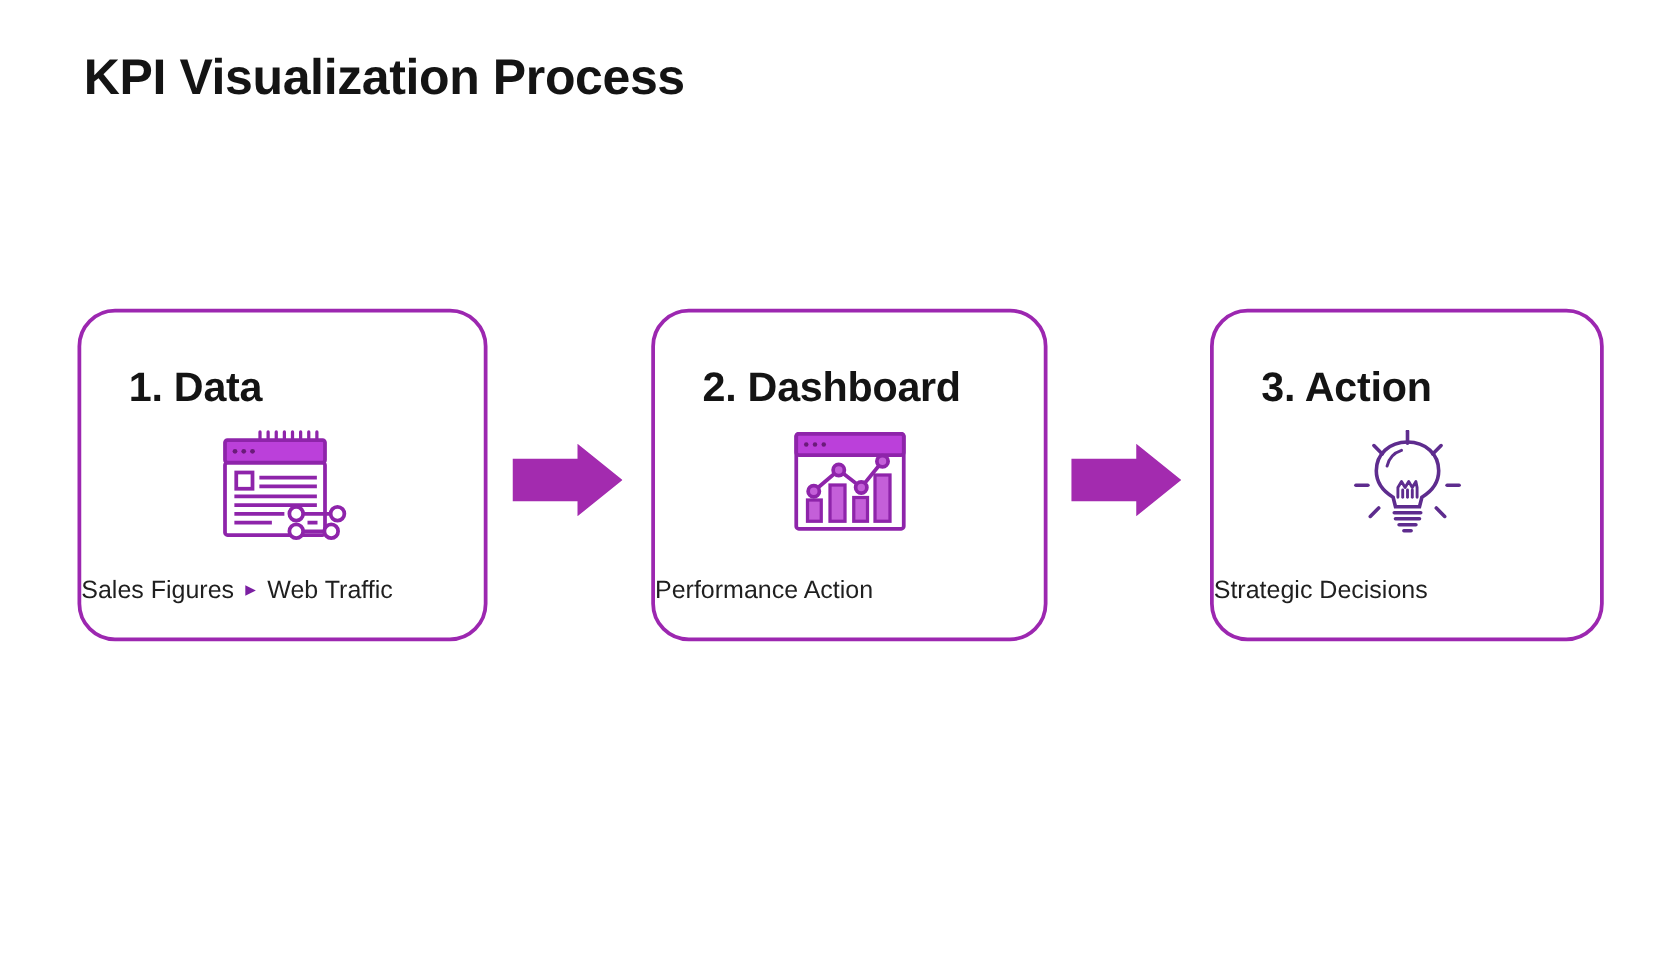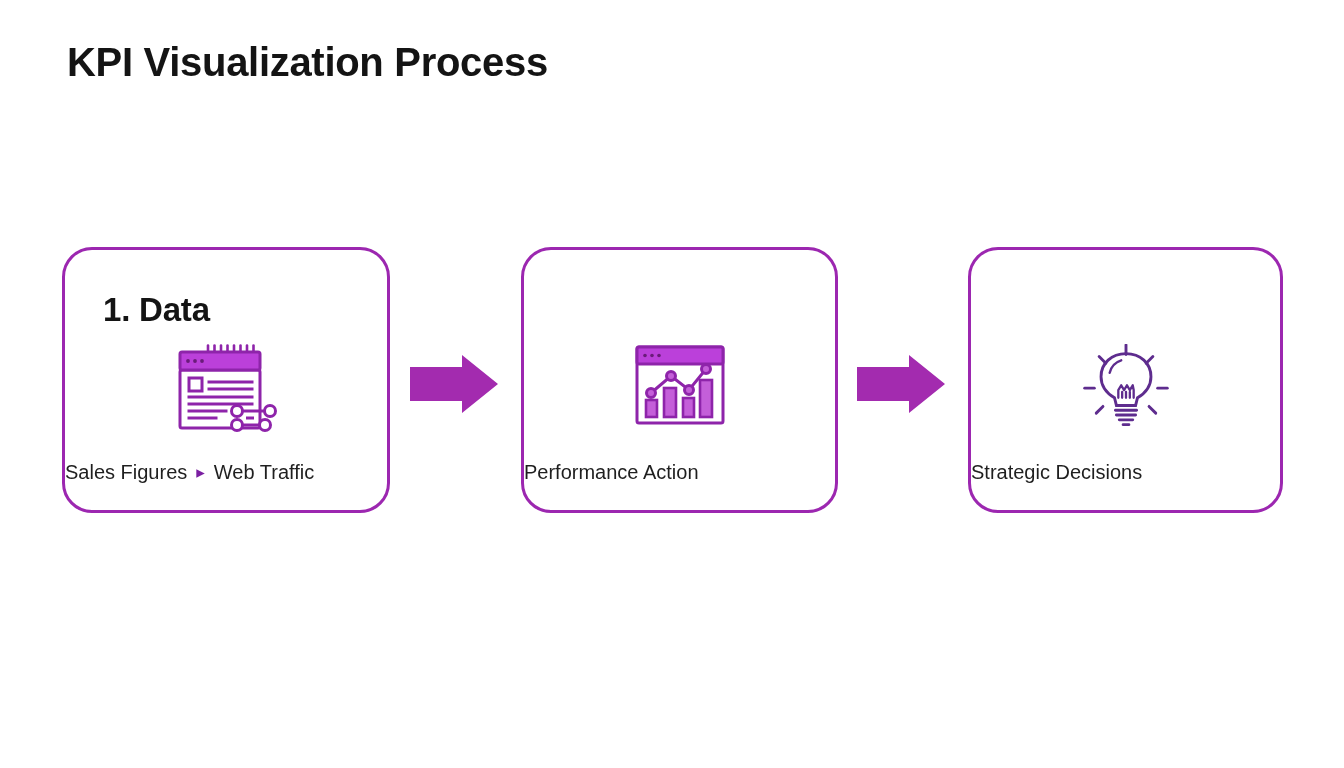--- a/index.html
+++ b/index.html
@@ -105,20 +105,21 @@
     <p class="caption">
       <span>Sales Figures</span><span class="sep">▸</span><span>Web Traffic</span>
     </p>
   </section>
 
   <svg class="arrow arrow-1" viewBox="0 0 88 58">
     <polygon points="0,12 52,12 52,0 88,29 52,58 52,46 0,46"></polygon>
   </svg>
 
   <section class="step box-2">
+    <h2 class="step-heading">2. Dashboard</h2>
 
     <div class="icon-wrap">
       <svg width="92" height="82" viewBox="0 0 92 82" fill="none">
         <rect x="3" y="3" width="86" height="76" rx="2" fill="#ffffff" stroke="var(--icon-stroke)" stroke-width="3"></rect>
         <rect x="3" y="3" width="86" height="17" rx="2" fill="var(--icon-header)" stroke="var(--icon-stroke)" stroke-width="3"></rect>
         <circle cx="11" cy="11.5" r="1.8" fill="var(--icon-dot)"></circle>
         <circle cx="18" cy="11.5" r="1.8" fill="var(--icon-dot)"></circle>
         <circle cx="25" cy="11.5" r="1.8" fill="var(--icon-dot)"></circle>
 
         <g fill="var(--icon-bar)" stroke="var(--icon-stroke)" stroke-width="2.6">
@@ -141,20 +142,21 @@
     <p class="caption">
       <span>Performance Action</span>
     </p>
   </section>
 
   <svg class="arrow arrow-2" viewBox="0 0 88 58">
     <polygon points="0,12 52,12 52,0 88,29 52,58 52,46 0,46"></polygon>
   </svg>
 
   <section class="step box-3">
+    <h2 class="step-heading">3. Action</h2>
 
     <div class="icon-wrap">
       <svg width="90" height="96" viewBox="0 0 90 100" fill="none" stroke="var(--bulb-stroke)" stroke-width="3" stroke-linecap="round">
 
         <line x1="45" y1="1" x2="45" y2="11"></line>
         <line x1="17" y1="13" x2="24" y2="20"></line>
         <line x1="73" y1="13" x2="66" y2="20"></line>
         <line x1="2" y1="46" x2="12" y2="46"></line>
         <line x1="88" y1="46" x2="78" y2="46"></line>
         <line x1="14" y1="72" x2="21" y2="65"></line>

